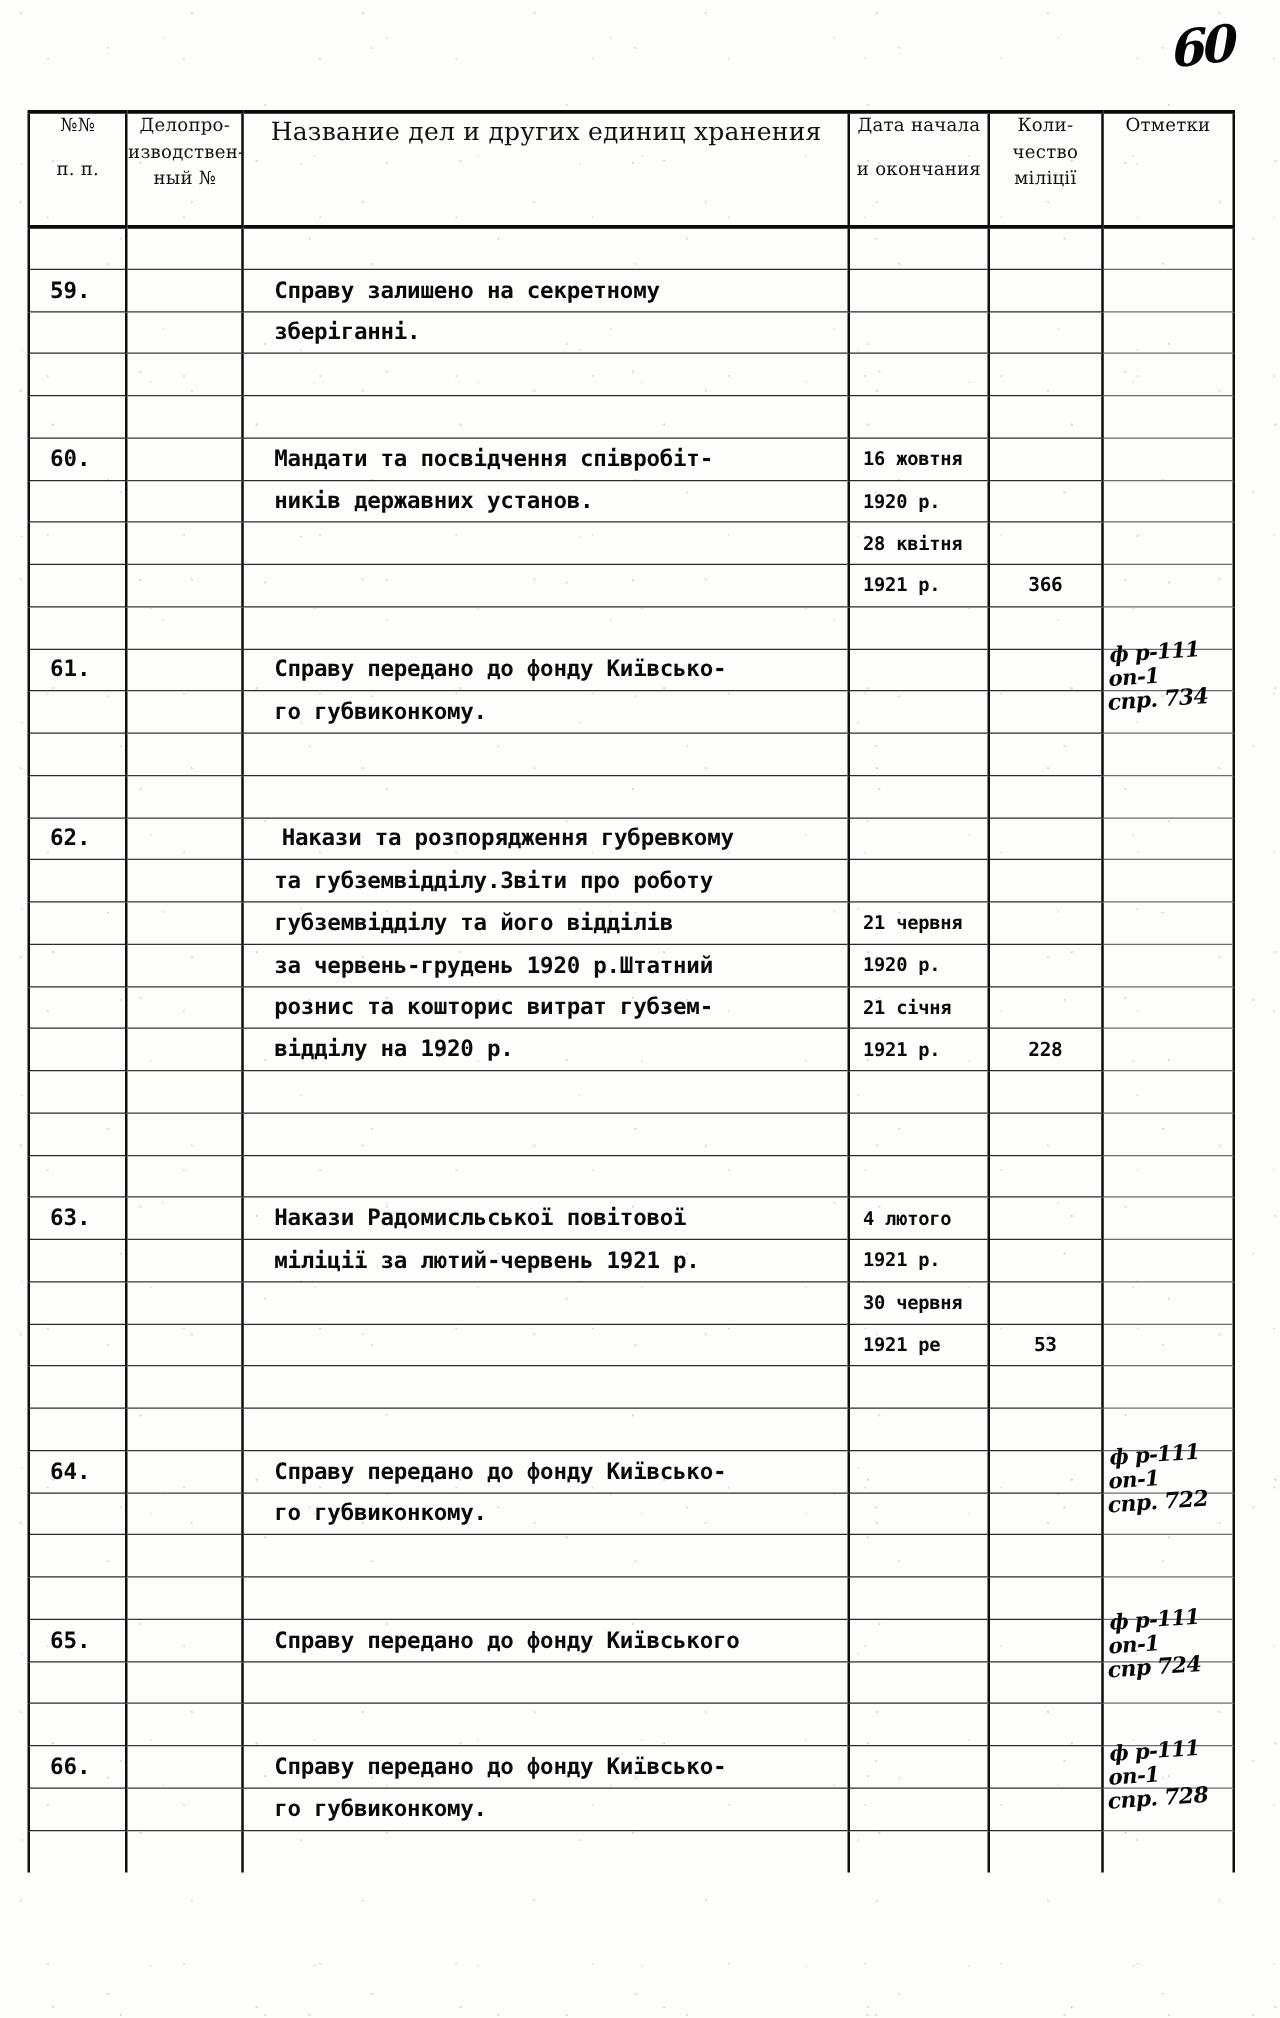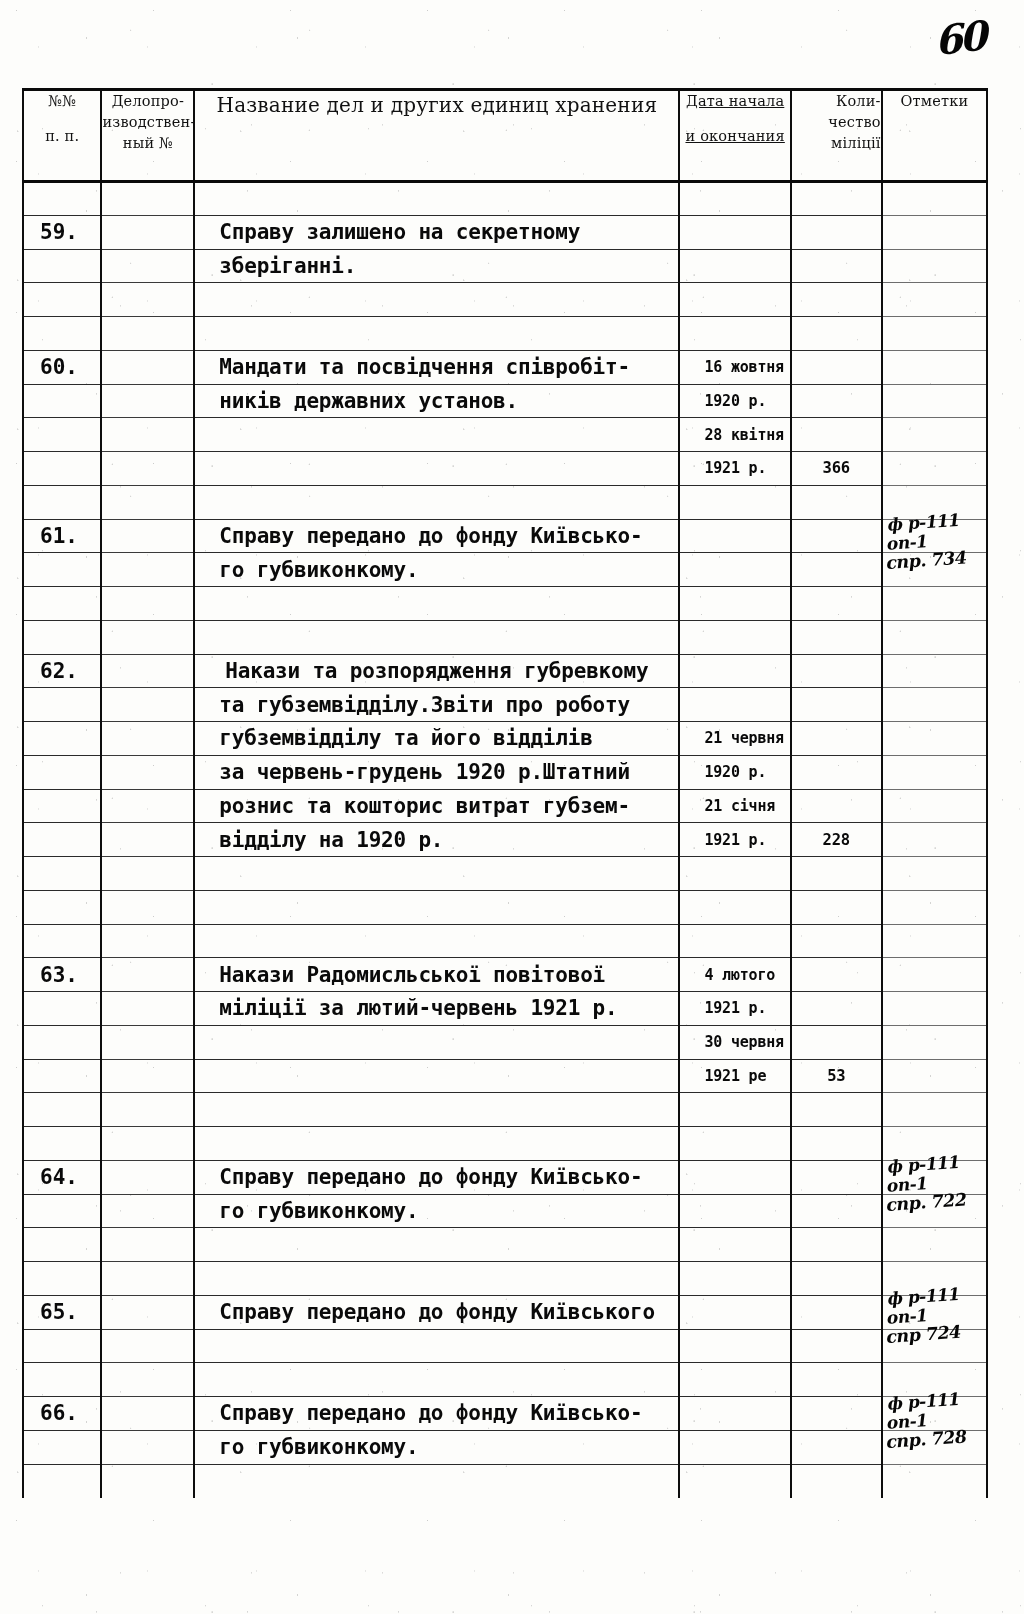--- a/index.html
+++ b/index.html
@@ -67,22 +67,22 @@
   }
   table.register td, table.register th {
     border-left: 2px solid #0d0d0d;
     border-right: 2px solid #0d0d0d;
     padding: 0;
     vertical-align: top;
   }
   .c-num   { width: 76px; }
   .c-office{ width: 90px; }
   .c-title { width: 470px; }
-  .c-dates { width: 108px; text-decoration: underline; }
-  .c-sheets{ width: 88px; text-align: right; }
+  .c-dates { width: 108px; }
+  .c-sheets{ width: 88px; }
   .c-notes { width: 102px; }
 
   
   thead th {
     border-top: 3px solid #0a0a0a;
     border-bottom: 3px solid #0a0a0a;
     height: 92px;
     text-align: center;
     vertical-align: middle;
     font-weight: 400;
@@ -105,30 +105,30 @@
   tbody td.c-notes { border-bottom-color: #6d6d6d; }
   tbody td.c-office { border-bottom-color: #3a3a3a; }
 
   tbody td > .cell {
     position: absolute;
     left: 0; right: 0; top: 0; bottom: 0;
     display: flex;
     align-items: center;
     padding: 0 6px;
     font-family: "DejaVu Sans Mono", monospace;
-    font-size: 21px;
+    font-size: 18px;
     letter-spacing: -0.2px;
     white-space: nowrap;
     font-weight: 700;
     color: #0a0a0a;
   }
   .cell.num     { justify-content: flex-start; padding-left: 16px; letter-spacing: 0; }
   .cell.title   { justify-content: flex-start; padding-left: 24px; }
   .cell.title.indent { padding-left: 30px; }
-  .cell.dates   { justify-content: flex-start; padding-left: 24px; font-size: 15px; }
+  .cell.dates   { justify-content: flex-start; padding-left: 10px; font-size: 15px; }
   .cell.sheets  { justify-content: center; font-size: 15.5px; }
 
   
   .hand {
     position: absolute;
     left: 2px;
     font-family: "DejaVu Serif", serif;
     font-style: italic;
     font-weight: 700;
     font-size: 17px;

